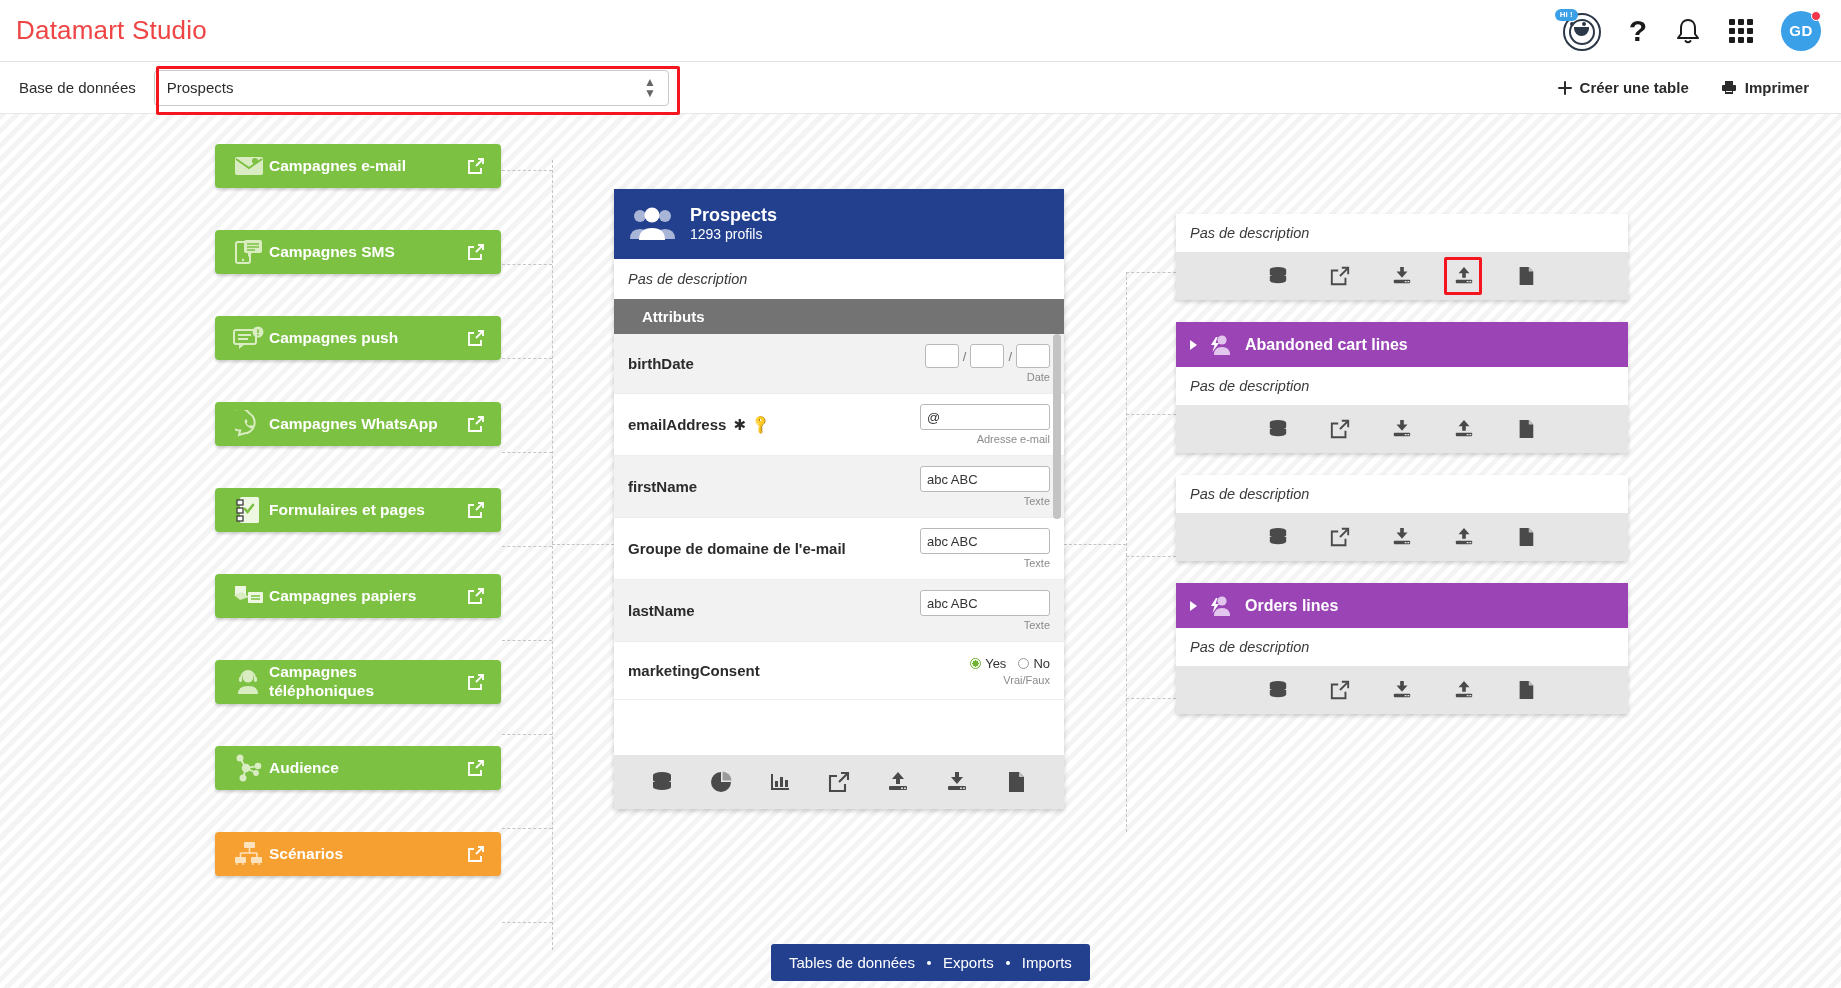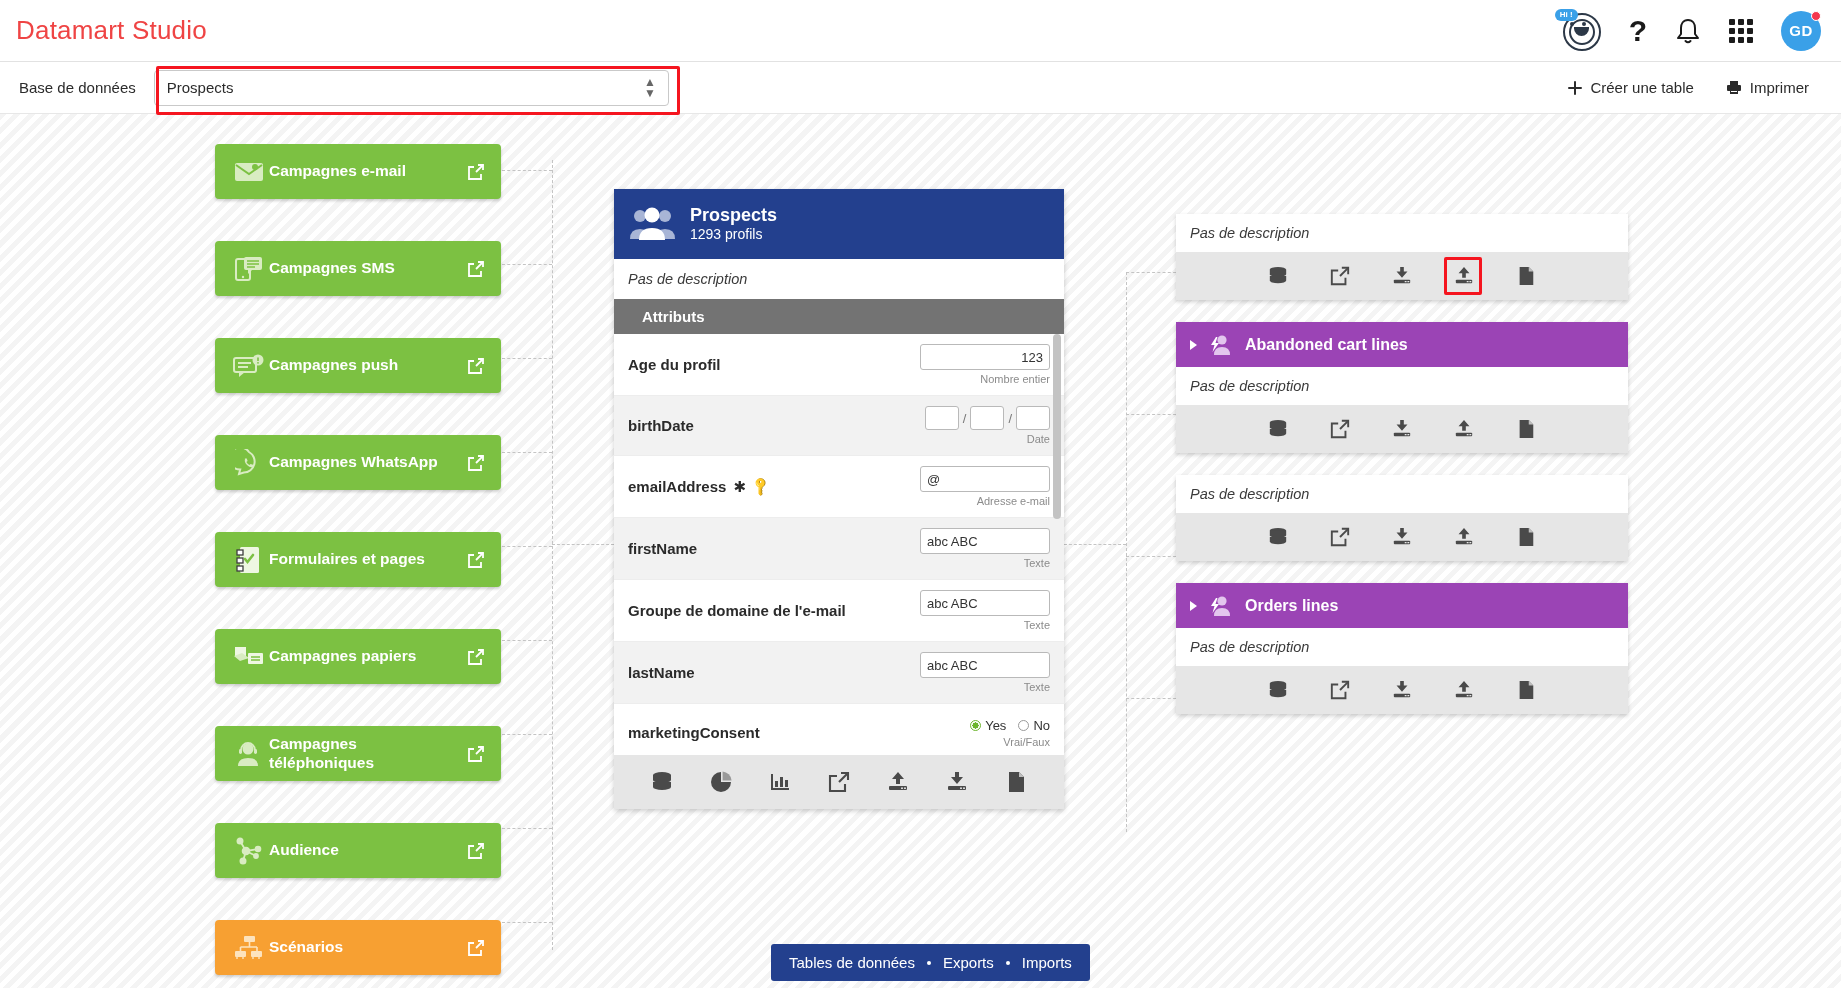--- a/index.html
+++ b/index.html
@@ -73,36 +73,37 @@
   .db-hl {
     position: absolute; left: 156px; top: 66px; width: 524px; height: 49px;
     border: 3px solid #f5151f; border-radius: 2px; pointer-events: none; z-index: 20;
   }
   .spinner { margin-left: auto; font-size: 12px; color: #666; line-height: .85; text-align: center; }
   .subbar-right { margin-left: auto; display: flex; align-items: center; padding-right: 18px; gap: 4px; }
   .sb-btn {
     display: flex; align-items: center; gap: 8px; font-size: 15px; color: #2b2b2b;
     padding: 7px 14px; cursor: pointer; background: transparent; border: none;
     font-family: inherit;
+    font-weight: bold;
   }
 
   
   .canvas {
     position: absolute; left: 0; top: 114px; width: 1841px; height: 874px;
     background:
       repeating-linear-gradient(-45deg,
         #ffffff 0px, #ffffff 5px,
         #f4f4f4 5px, #f4f4f4 10px);
     overflow: hidden;
   }
 
   
   .tiles { position: absolute; left: 215px; top: 30px; width: 286px; }
   .tile {
-    position: relative; height: 55px; border-radius: 4px; margin-bottom: 42px;
+    position: relative; height: 44px; border-radius: 4px; margin-bottom: 42px;
     display: flex; align-items: center; padding: 0 14px;
     box-shadow: 0 2px 3px rgba(0,0,0,.18);
     cursor: pointer;
   }
   .tile.green { background: #7cc142; }
   .tile.orange { background: #f7a032; }
   .tile-ico { width: 40px; flex: 0 0 40px; display: flex; align-items: center; justify-content: center; }
   .tile-label {
     color: #ffffff; font-weight: 700; font-size: 15.5px; line-height: 1.2;
     flex: 1; white-space: pre-line;
@@ -531,31 +532,20 @@
         <h2>Prospects</h2>
         <p>1293 profils</p>
       </div>
     </div>
 
     <div class="cp-desc">Pas de description</div>
     <div class="cp-attr-head">Attributs</div>
 
     <div class="cp-rows">
 
-      <div class="attr-row odd">
-        <div class="attr-name">
-            <span>Age du profil</span>
-          </div>
-        <div class="attr-ctl">
-          <div class="fake-input num">
-              <span>123</span>
-            </div>
-          <div class="hint">Nombre entier</div>
-        </div>
-      </div>
 
       <div class="attr-row even">
         <div class="attr-name">
             <span>birthDate</span>
           </div>
         <div class="attr-ctl">
           <div class="date-group">
             <span class="seg"></span>
               <span class="slash">/</span>
             <span class="seg"></span>

